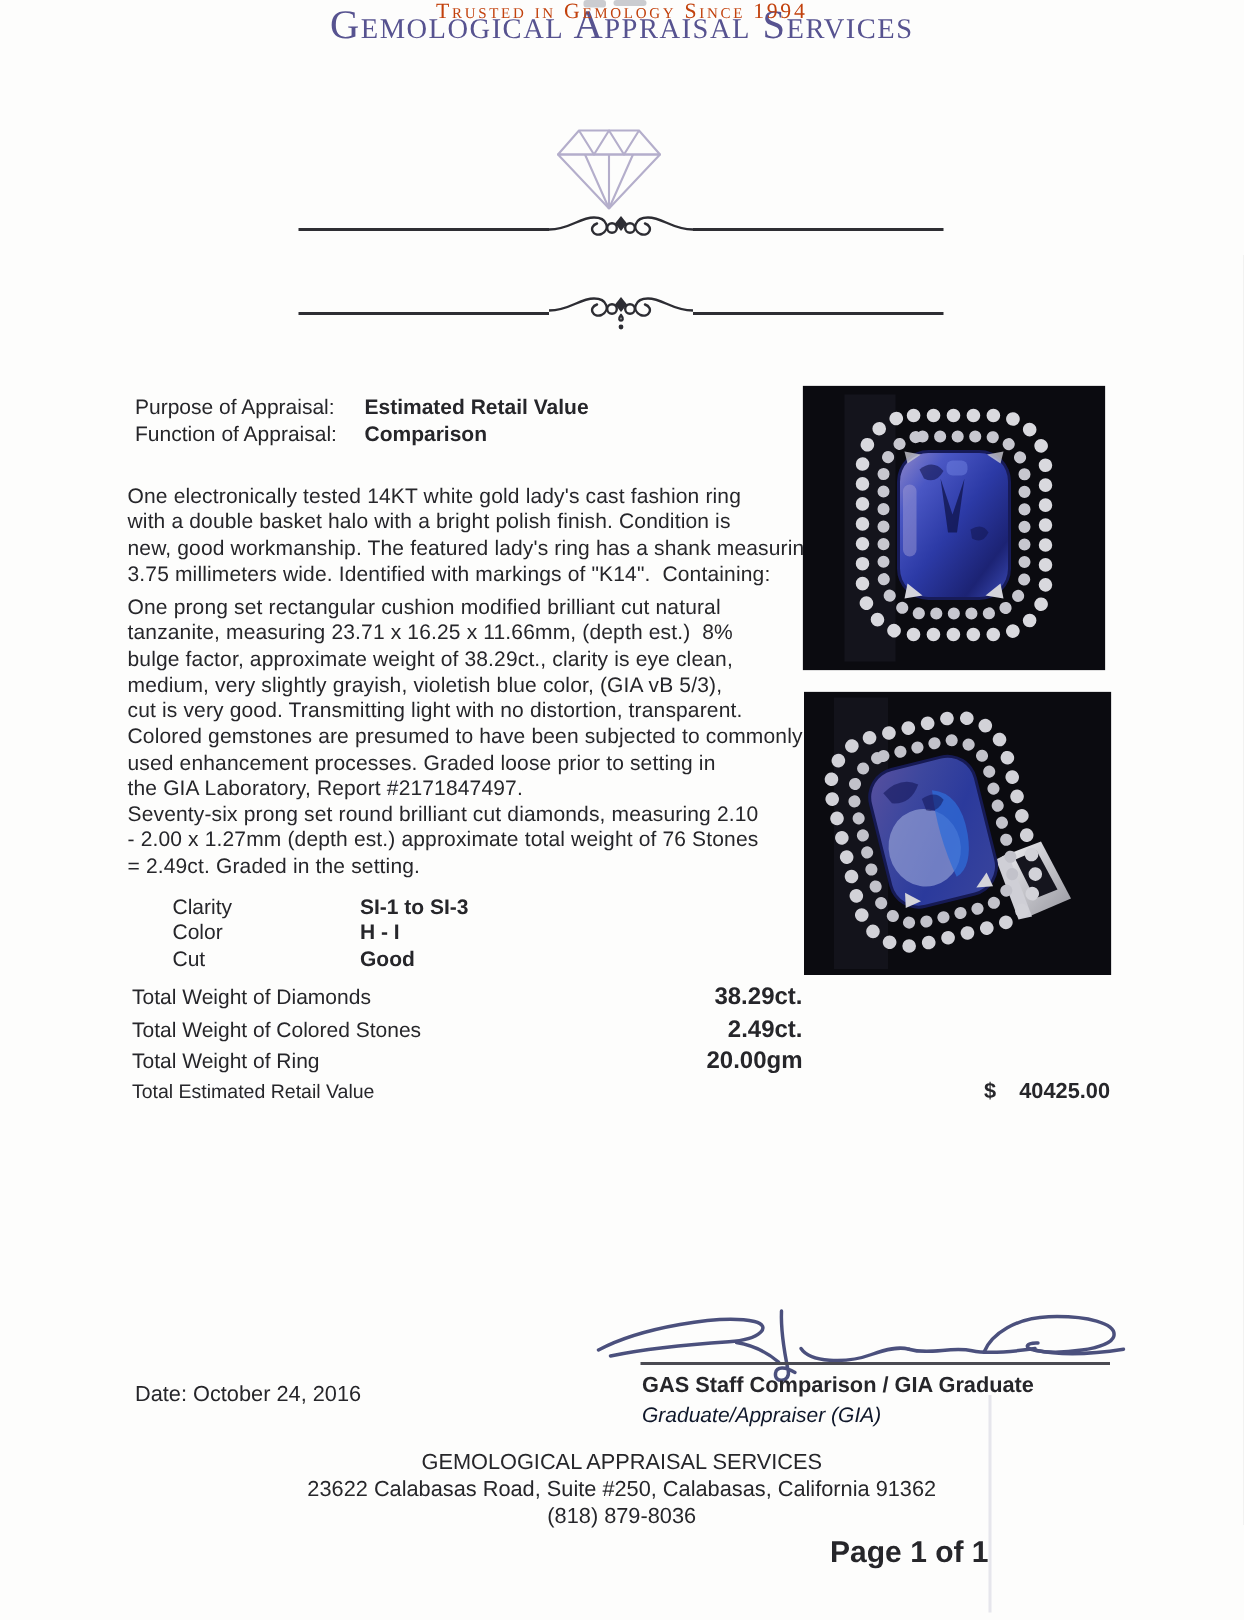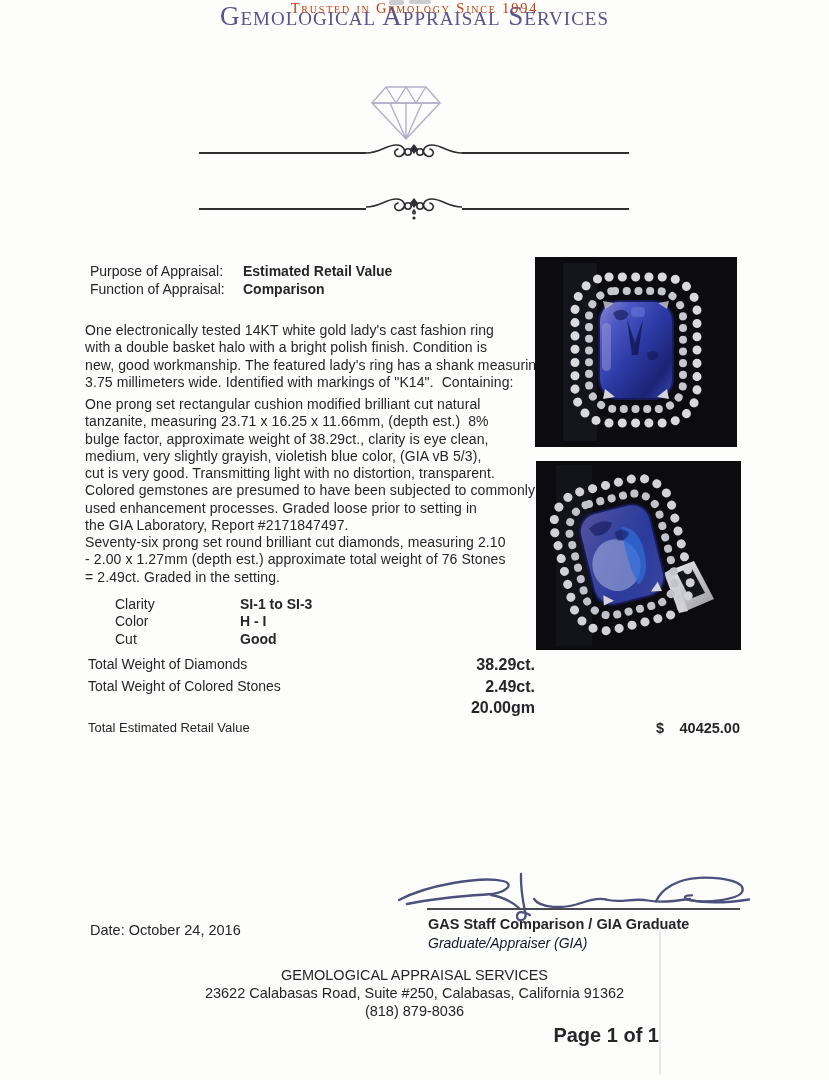--- a/index.html
+++ b/index.html
@@ -143,20 +143,21 @@
     </div>
     <div class="grade-row">
       <span class="lbl">Cut</span>
       <span class="b">Good</span>
     </div>
   </div>
 
   <div class="abs totals-labels" style="left:88px;top:654px;">
     <div>Total Weight of Diamonds</div>
     <div>Total Weight of Colored Stones</div>
+    <div>Total Weight of Ring</div>
   </div>
   <div class="abs totals-values" style="left:400px;top:654px;">
     <div>38.29ct.</div>
     <div>2.49ct.</div>
     <div>20.00gm</div>
   </div>
 
   <div class="abs grand-label" style="left:88px;top:720px;">Total Estimated Retail Value</div>
   <div class="abs grand-amount" style="left:656px;top:720px;">
     <span>$</span>

